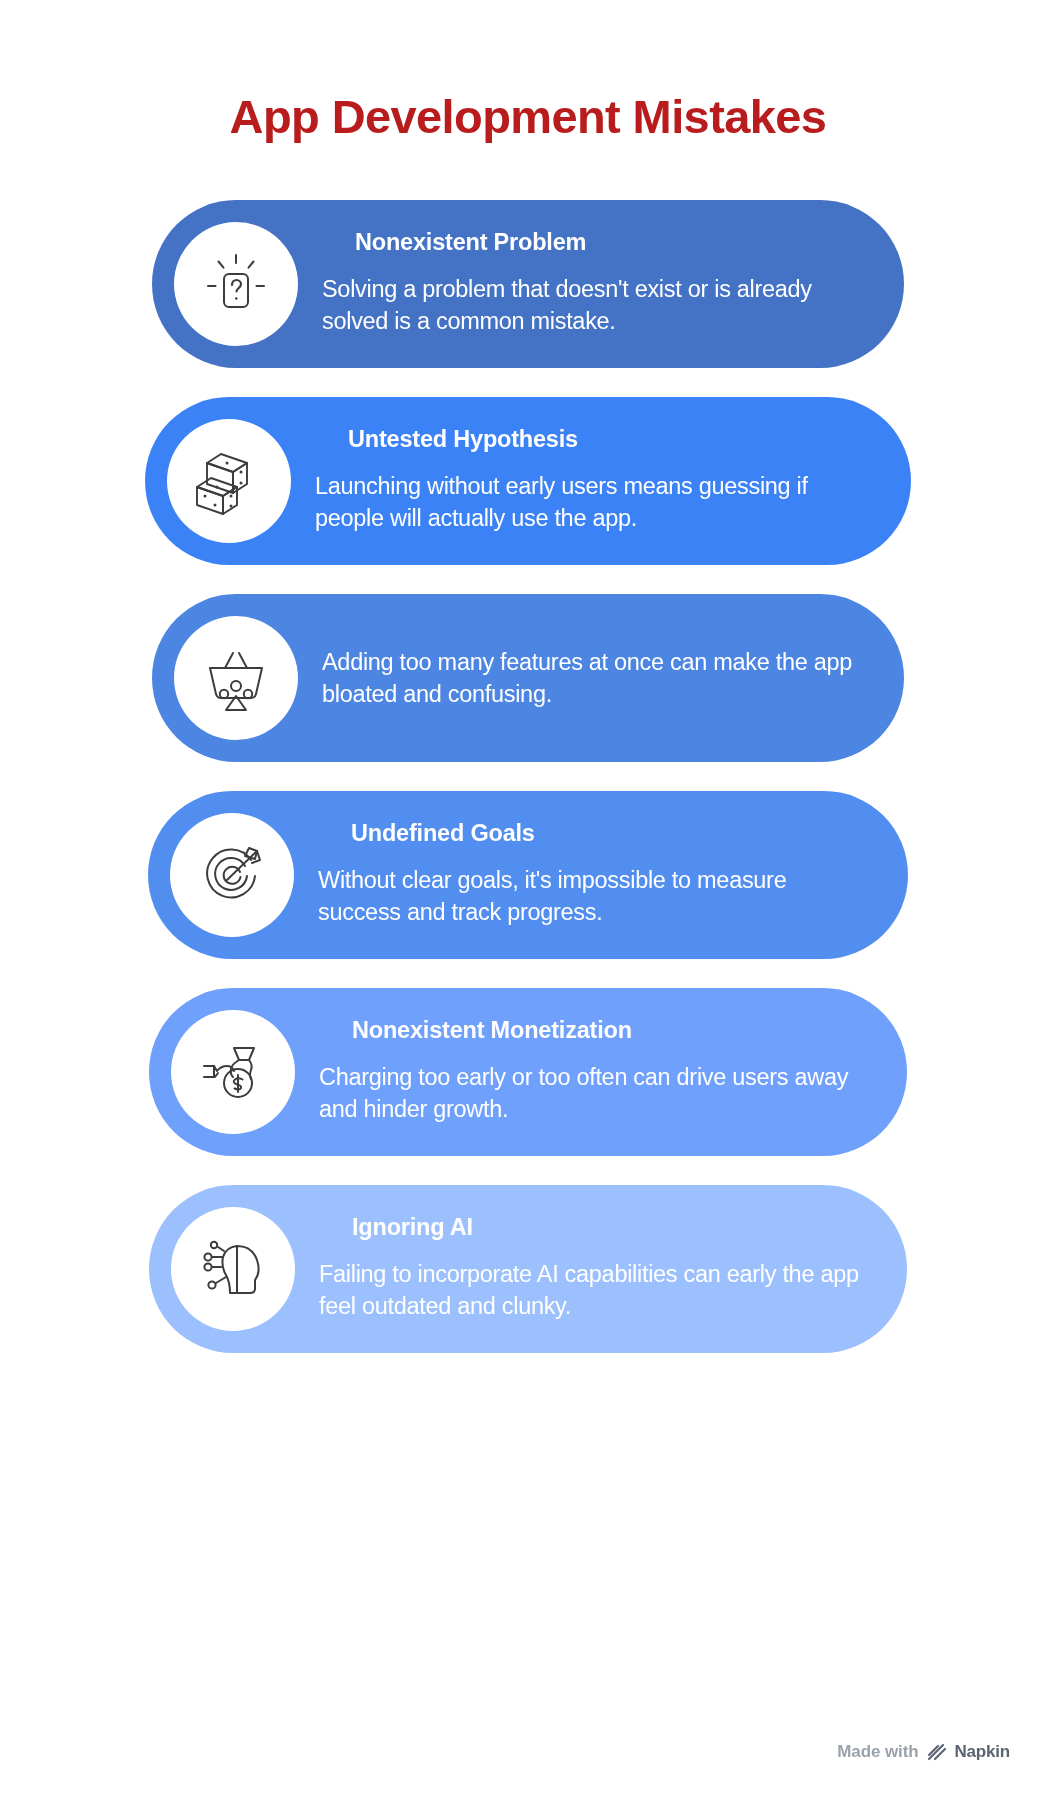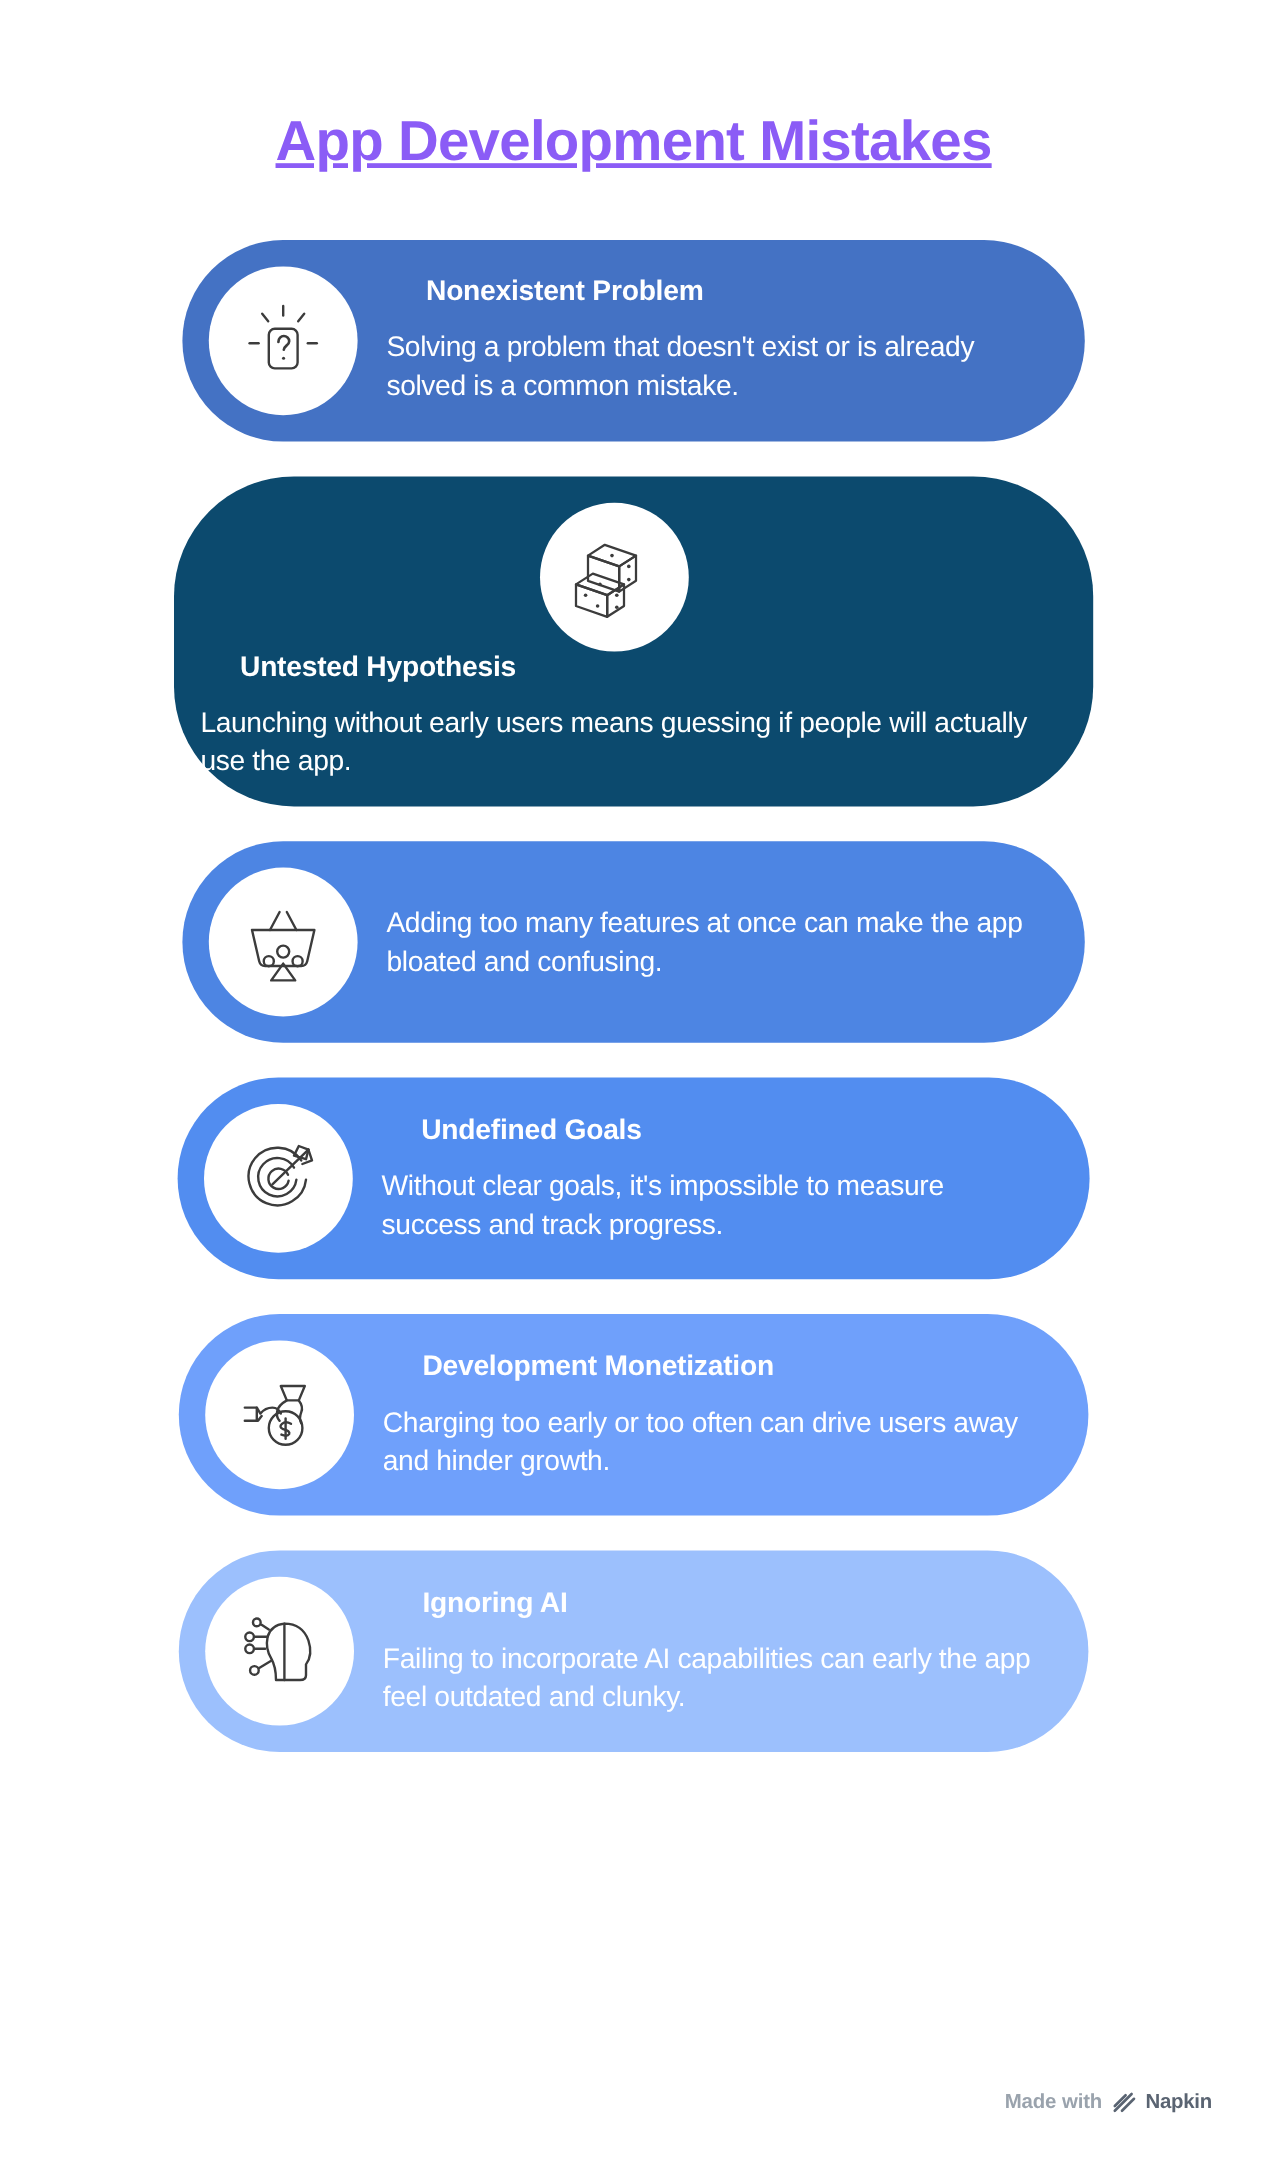--- a/index.html
+++ b/index.html
@@ -99,21 +99,21 @@
     font-weight:bold;
     letter-spacing:-0.2px;
   }
   .footer-logo { display:block; }
 </style>
 </head>
 <body>
 
 <div id="page" style="background: rgb(255, 255, 255);">
 
-  <h1 class="title" style="color: #8b5cf6; text-decoration: underline;">App Development Mistakes</h1>
+  <h1 class="title" style="color: #b91c1c;">App Development Mistakes</h1>
 
   <div class="cards">
 
     <div class="card" style="width:752px; background:#4472c4;">
       <div class="icon-wrap">
         <svg width="84" height="84" viewBox="0 0 84 84" fill="none" stroke="#3c3c3c" stroke-width="2" stroke-linecap="round">
           <rect x="30" y="32" width="24" height="33" rx="5"></rect>
           <path d="M38 43c0-3 2.2-5 4.5-5s4.5 1.8 4.5 4.3c0 3.6-4.5 3.8-4.5 7.2" stroke-width="2.2"></path>
           <circle cx="42.3" cy="56.5" r="1.3" fill="#3c3c3c" stroke="none"></circle>
           <path d="M42 13v8"></path>
@@ -122,21 +122,21 @@
           <path d="M14 44h7.5"></path>
           <path d="M70 44h-7.5"></path>
         </svg>
       </div>
       <div class="card-text">
         <div class="card-title">Nonexistent Problem</div>
         <div class="card-desc">Solving a problem that doesn't exist or is already solved is a common mistake.</div>
       </div>
     </div>
 
-    <div class="card" style="width:766px; background:#0c4a6e;flex-direction:column;">
+    <div class="card" style="width:766px; background:#3b82f6;">
       <div class="icon-wrap">
         <svg width="84" height="84" viewBox="0 0 84 84" fill="none" stroke="#3c3c3c" stroke-width="1.9" stroke-linejoin="round" stroke-linecap="round">
 
           <path d="M34 15 L60 24 L46 33 L20 24 Z"></path>
           <path d="M60 24 L60 45 L46 54 L46 33 Z"></path>
           <path d="M20 24 L20 45 L46 54 L46 33 Z"></path>
           <circle cx="40" cy="24" r="1.5" fill="#3c3c3c" stroke="none"></circle>
           <circle cx="54" cy="33" r="1.5" fill="#3c3c3c" stroke="none"></circle>
           <circle cx="54" cy="44" r="1.5" fill="#3c3c3c" stroke="none"></circle>
 
@@ -198,21 +198,21 @@
           <path d="M59 31 Q63 36 61 41 Q59 46 61 50"></path>
           <path d="M14 37 L24 37 L27 42 Q31 37 37 37 Q42 37 44 42"></path>
           <path d="M14 48 L25 48 L28 44"></path>
           <path d="M24 37 L24 48"></path>
           <circle cx="48" cy="54" r="14"></circle>
           <path d="M48 46 L48 63"></path>
           <path d="M52.5 50.5 Q48 48 45 50.5 Q42 53 46 55 Q52 56.5 51 59 Q49.5 61.5 44.5 59.5"></path>
         </svg>
       </div>
       <div class="card-text">
-        <div class="card-title">Development Monetization</div>
+        <div class="card-title">Nonexistent Monetization</div>
         <div class="card-desc">Charging too early or too often can drive users away and hinder growth.</div>
       </div>
     </div>
 
     <div class="card" style="width:758px; background:#9cc0fd;">
       <div class="icon-wrap">
         <svg width="86" height="86" viewBox="0 0 86 86" fill="none" stroke="#3c3c3c" stroke-width="2" stroke-linecap="round" stroke-linejoin="round">
           <path d="M47 20 Q62 20 67 34 Q71 46 65 54 L65 63 Q65 67 60 67 L47 67 L47 20 Z"></path>
           <path d="M47 20 Q36 21 33 31 Q31 41 36 49 Q40 56 40 67 L47 67"></path>
           <path d="M33 31 L22 31"></path>

